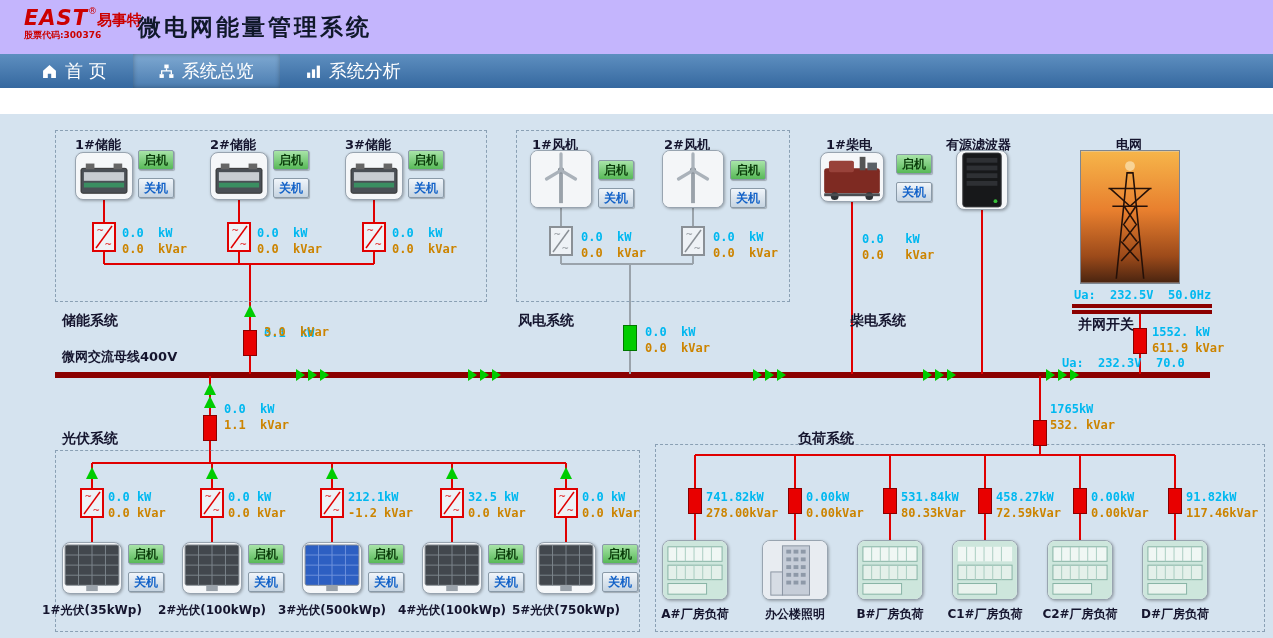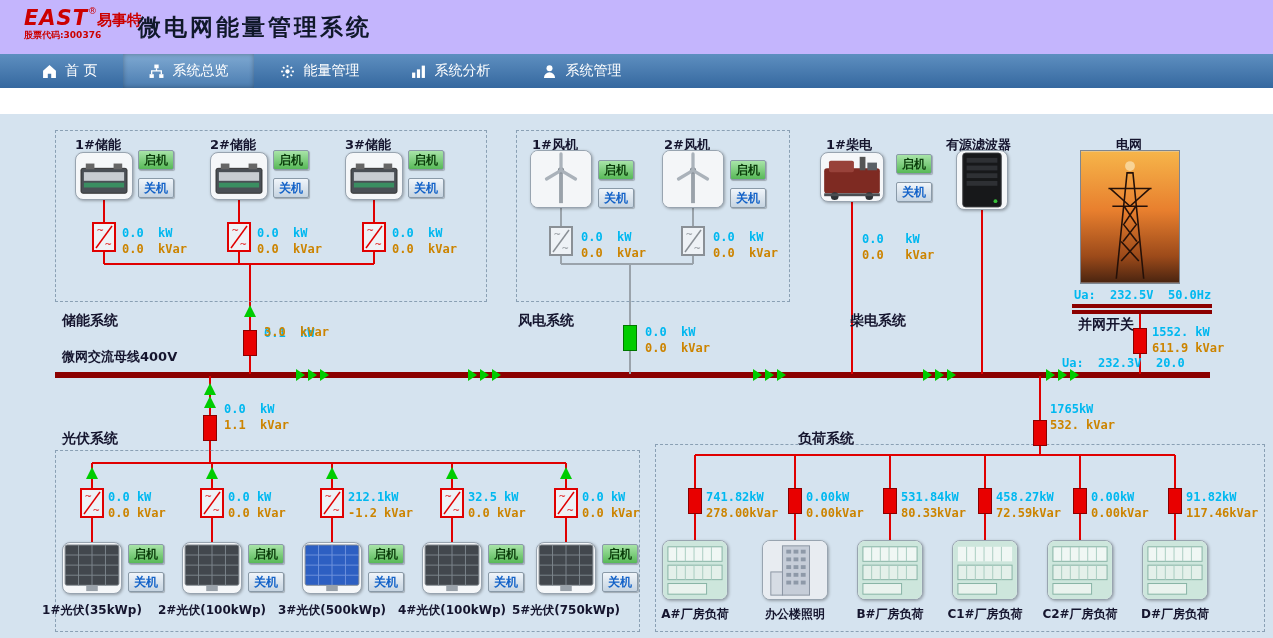--- a/index.html
+++ b/index.html
@@ -11,21 +11,21 @@
   .logo { position:absolute; left:24px; top:7px; line-height:1.05; }
   .logo-en { color:#cc0000; font-weight:bold; font-style:italic; font-size:21px; letter-spacing:1px; }
   .logo-reg { color:#cc0000; font-size:9px; vertical-align:top; }
   .logo-cn { color:#cc0000; font-weight:bold; font-size:15px; }
   .logo-stock { color:#cc0000; font-size:9px; margin-top:2px; font-weight:bold; }
   .app-title { position:absolute; left:138px; top:12px; font-size:23px; font-weight:bold; color:#10182a; letter-spacing:3px; }
 
   
   .nav { position:absolute; left:0; top:54px; width:1273px; height:34px;
          background:linear-gradient(#5e8fc0,#35689f); display:flex; align-items:stretch; padding-left:16px; }
-  .nav-item { display:flex; align-items:center; gap:8px; padding:0 26px; color:#fff; font-size:14px; cursor:pointer; }
+  .nav-item { display:flex; align-items:center; gap:8px; padding:0 26px; color:#fff; font-size:18px; cursor:pointer; }
   .nav-item.active { background:linear-gradient(#7fa9d2,#4a7cb0); box-shadow:inset 0 0 5px rgba(0,0,0,.3); }
   .nav-ico { display:flex; align-items:center; }
 
   .subnav { position:absolute; left:0; top:88px; width:1273px; height:26px; background:#7ba6d0;
             display:flex; align-items:stretch; padding-left:12px; border-bottom:1px solid #5c87b5; }
   .subnav-item { display:flex; align-items:center; color:#fff; font-size:13px; padding:0 28px; cursor:pointer; }
   .subnav-item.active { background:rgba(0,0,0,.15); }
 
   
   .main { position:absolute; left:0; top:114px; width:1273px; height:524px; background:#d5e3ef; }
@@ -86,55 +86,28 @@
               <rect x="9.5" y="9.5" width="4" height="3.5"></rect>
             </g>
             <path d="M7 4v2.5M2.5 9.5V6.5h9v3" stroke="#fff" fill="none" stroke-width="1.2"></path>
           </svg>
         </span>
       <span>系统总览</span>
     </div>
     <div class="nav-item">
       <span class="nav-ico">
           <svg viewBox="0 0 14 14" width="15" height="15">
-            <circle cx="7" cy="7" r="2" fill="#fff"></circle>
-            <g stroke="#fff" stroke-width="1.6">
-              <line x1="7" y1="1" x2="7" y2="3"></line>
-              <line x1="7" y1="11" x2="7" y2="13"></line>
-              <line x1="1" y1="7" x2="3" y2="7"></line>
-              <line x1="11" y1="7" x2="13" y2="7"></line>
-              <line x1="2.8" y1="2.8" x2="4.2" y2="4.2"></line>
-              <line x1="9.8" y1="9.8" x2="11.2" y2="11.2"></line>
-              <line x1="2.8" y1="11.2" x2="4.2" y2="9.8"></line>
-              <line x1="9.8" y1="4.2" x2="11.2" y2="2.8"></line>
-            </g>
-          </svg>
-        </span>
-      <span>能量管理</span>
-    </div>
-    <div class="nav-item">
-      <span class="nav-ico">
-          <svg viewBox="0 0 14 14" width="15" height="15">
             <g fill="#fff">
               <rect x="1" y="8" width="3" height="5"></rect>
               <rect x="5.5" y="5" width="3" height="8"></rect>
               <rect x="10" y="1.5" width="3" height="11.5"></rect>
             </g>
           </svg>
         </span>
       <span>系统分析</span>
-    </div>
-    <div class="nav-item">
-      <span class="nav-ico">
-          <svg viewBox="0 0 14 14" width="15" height="15">
-            <circle cx="7" cy="4" r="2.8" fill="#fff"></circle>
-            <path d="M1.8 13a5.2 5.2 0 0 1 10.4 0Z" fill="#fff"></path>
-          </svg>
-        </span>
-      <span>系统管理</span>
     </div>
   </div>
 
 
   <div class="main">
 
     <div class="busline" style="left:55px;top:258px;width:1155px;height:6px;"></div>
 
     <div class="busline" style="left:1072px;top:190px;width:140px;height:4px;"></div>
     <div class="busline" style="left:1072px;top:196px;width:140px;height:4px;"></div>
@@ -369,21 +342,21 @@
             <line x1="57" y1="74" x2="43" y2="92"></line>
             <line x1="41" y1="92" x2="59" y2="112"></line>
             <line x1="59" y1="92" x2="41" y2="112"></line>
           </g>
         </svg>
     </div>
     <div class="val kw" style="left:1074px;top:174px;">Ua:  232.5V  50.0Hz</div>
     <div class="breaker" style="left:1133px;top:214px;"></div>
     <div class="val kw" style="left:1152px;top:211px;">1552. kW</div>
     <div class="val kvar" style="left:1152px;top:227px;">611.9 kVar</div>
-    <div class="val kw" style="left:1062px;top:242px;">Ua:  232.3V  20.0</div>
+    <div class="val kw" style="left:1062px;top:242px;">Ua:  232.3V  70.0</div>
 
     <div class="val kw" style="left:224px;top:288px;">0.0  kW</div>
     <div class="val kvar" style="left:224px;top:304px;">1.1  kVar</div>
     <div class="breaker" style="left:203px;top:301px;"></div>
 
     <div class="inverter" style="left:80px;top:374px;">
         <svg viewBox="0 0 20 26">
           <line x1="18" y1="2" x2="2" y2="24" stroke="currentColor" stroke-width="1.5"></line>
           <text x="2.5" y="9" font-size="9" fill="currentColor">~</text>
           <text x="10.5" y="23" font-size="9" fill="currentColor">~</text>

